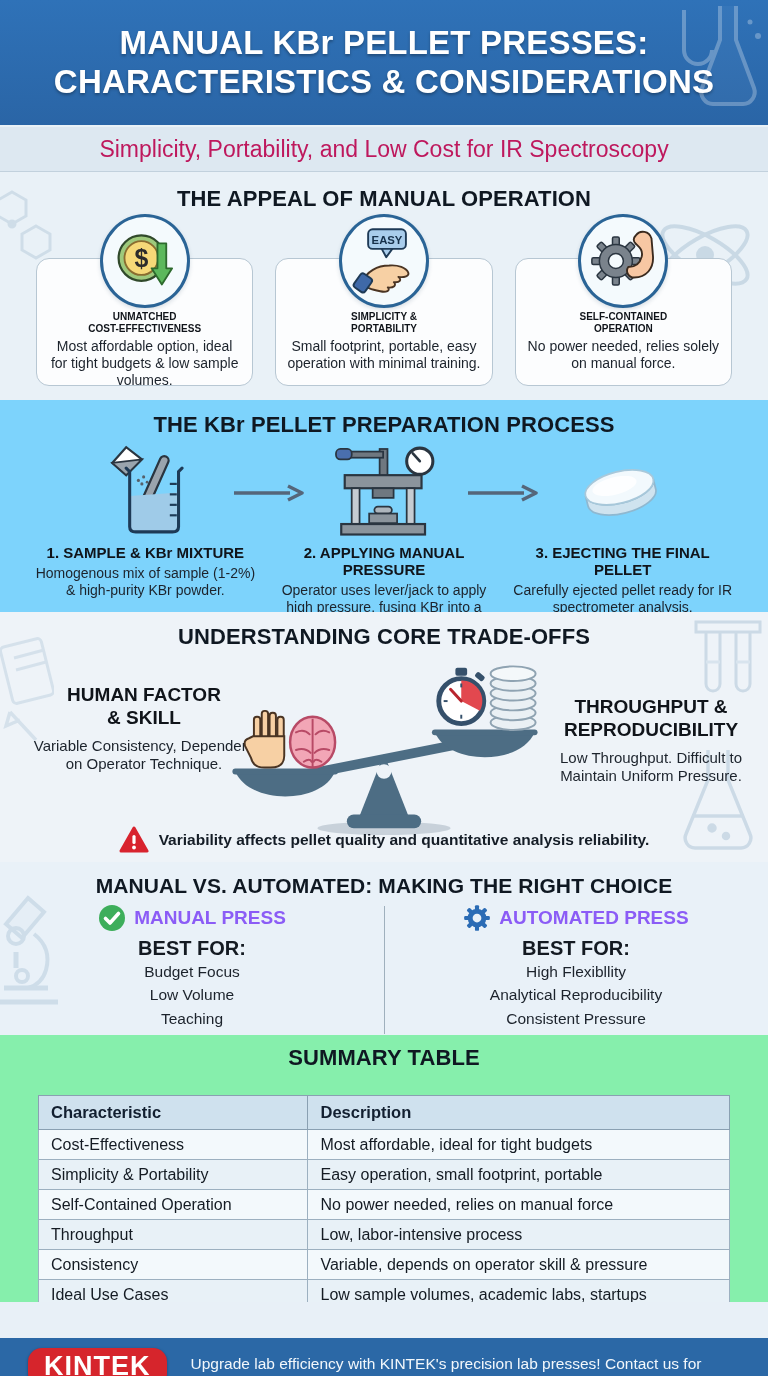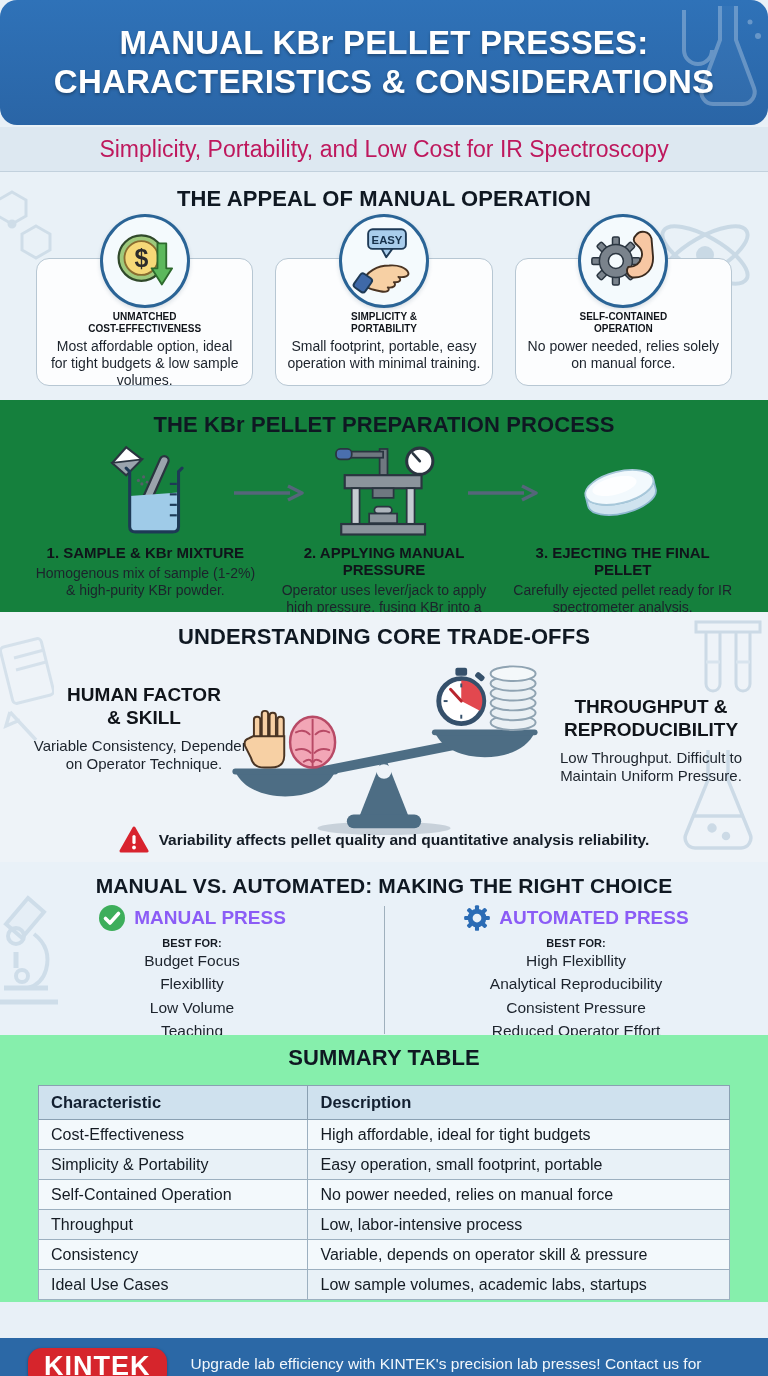--- a/index.html
+++ b/index.html
@@ -7,21 +7,20 @@
   body { font-family:"Liberation Sans", sans-serif; }
   #page {
     position:relative; width:768px; height:1376px; margin:0 auto;
     background:#e8f0f7; overflow:hidden; color:#18222c;
   }
   
   .header {
     position:relative; height:125px; background:linear-gradient(180deg,#2f72b8,#2a65a6);
     display:flex; flex-direction:column; align-items:center; justify-content:center;
     overflow:hidden;
-    border-radius:17px;
   }
   .header h1 {
     color:#ffffff; font-size:33px; line-height:1.17; text-align:center; font-weight:bold;
     letter-spacing:.2px; text-shadow:0 2px 3px rgba(0,0,0,.3);
   }
   .header-deco { position:absolute; right:-6px; top:0; opacity:.28; }
   
   .subtitle-bar {
     height:47px; background:#dde8f1; border-bottom:1px solid #c2d1dd; border-top:2px solid #e9f1f7;
     display:flex; align-items:center; justify-content:center;
@@ -43,21 +42,21 @@
     box-shadow:0 2px 4px rgba(30,60,90,.15);
   }
   .appeal-card {
     background:#fcfdfe; border:1px solid #b7c7d3; border-radius:13px;
     height:128px; padding:52px 10px 8px; text-align:center;
   }
   .appeal-card .card-title { font-size:10px; font-weight:bold; line-height:1.15; color:#10141a; }
   .appeal-card .card-body { font-size:14px; line-height:1.2; margin-top:4px; color:#1c232c; }
   .deco { position:absolute; pointer-events:none; }
   
-  .process { position:relative; height:212px; background:#15803d; padding-top:12px; overflow:hidden; }
+  .process { position:relative; height:212px; background:#7dd3fc; padding-top:12px; overflow:hidden; }
   .proc-icons { position:relative; display:flex; padding:0 30px; margin-top:4px; height:96px; }
   .proc-icons .slot { flex:1; display:flex; align-items:center; justify-content:center; }
   .proc-arrow { position:absolute; top:42px; }
   .proc-texts { display:flex; padding:0 26px; margin-top:6px; }
   .proc-texts .col { flex:1; text-align:center; padding:0 6px; }
   .step-title { font-size:15px; font-weight:bold; color:#10141a; }
   .step-body { font-size:14px; line-height:1.2; margin-top:4px; color:#1c232c; }
   
   .tradeoffs { position:relative; height:250px; background:#eef3f8; padding-top:12px; overflow:hidden; }
   .to-left { position:absolute; left:28px; top:72px; width:232px; text-align:center; }
@@ -70,26 +69,26 @@
     justify-content:center; gap:10px;
   }
   .warning-row .warn-text { font-size:15.5px; font-weight:bold; color:#141c26; }
   
   .comparison { position:relative; height:173px; background:#e9f1f8; padding-top:12px; overflow:hidden; }
   .cmp-cols { position:relative; display:flex; margin-top:6px; }
   .cmp-col { flex:1; text-align:center; }
   .cmp-divider { position:absolute; left:50%; top:2px; width:1px; height:128px; background:#9fb0bd; }
   .cmp-title-row { display:flex; align-items:center; justify-content:center; gap:8px; }
   .cmp-title { font-size:19px; font-weight:bold; color:#8b5cf6; }
-  .best-for { font-size:11px; font-weight:bold; margin-top:5px; color:#141a22; }
+  .best-for { font-size:20px; font-weight:bold; margin-top:5px; color:#141a22; }
   .cmp-item { font-size:15.5px; line-height:1.5; color:#1c232c; }
   
   .summary { position:relative; height:267px; background:#86efac; padding-top:10px; overflow:hidden; }
   table.sum {
-    width:692px; margin:14px auto 0; border-collapse:collapse;
+    width:692px; margin:24px auto 0; border-collapse:collapse;
     border:1.5px solid #7e95a8; background:#f2f8fb;
   }
   table.sum th {
     background:#cfe1ee; color:#121f30; font-size:16.5px; font-weight:bold;
     text-align:left; padding:6px 12px; border:1px solid #8aa0b2; height:34px;
   }
   table.sum td {
     font-size:16px; color:#141b23; padding:4px 12px; border:1px solid #9cb0c0; height:30px;
   }
   table.sum tr:nth-child(even) td { background:#e8f1f7; }
@@ -427,21 +426,20 @@
       <div class="cmp-col">
         <div class="cmp-title-row">
           <svg width="28" height="28" viewBox="0 0 28 28">
             <circle cx="14" cy="14" r="13" fill="#3dae5b"></circle>
             <path d="M7.5 14.5 L12 19 L20.5 9.5" fill="none" stroke="#ffffff" stroke-width="3.6" stroke-linecap="round" stroke-linejoin="round"></path>
           </svg>
           <span class="cmp-title">MANUAL PRESS</span>
         </div>
         <div class="best-for">BEST FOR:</div>
         <div class="cmp-item">Budget Focus</div>
-        <div class="cmp-item">Flexibllity</div>
         <div class="cmp-item">Low Volume</div>
         <div class="cmp-item">Teaching</div>
       </div>
 
       <div class="cmp-col">
         <div class="cmp-title-row">
           <svg width="28" height="28" viewBox="0 0 48 48">
             <g fill="#2b6cb5">
               <rect x="20.5" y="2" width="7" height="9" rx="2"></rect>
               <rect x="20.5" y="2" width="7" height="9" rx="2" transform="rotate(45 24 24)"></rect>
@@ -471,21 +469,21 @@
     <table class="sum">
       <thead>
         <tr>
           <th class="col-char">Characteristic</th>
           <th>Description</th>
         </tr>
       </thead>
       <tbody>
         <tr>
           <td>Cost-Effectiveness</td>
-          <td>High affordable, ideal for tight budgets</td>
+          <td>Most affordable, ideal for tight budgets</td>
         </tr>
         <tr>
           <td>Simplicity &amp; Portability</td>
           <td>Easy operation, small footprint, portable</td>
         </tr>
         <tr>
           <td>Self-Contained Operation</td>
           <td>No power needed, relies on manual force</td>
         </tr>
         <tr>

